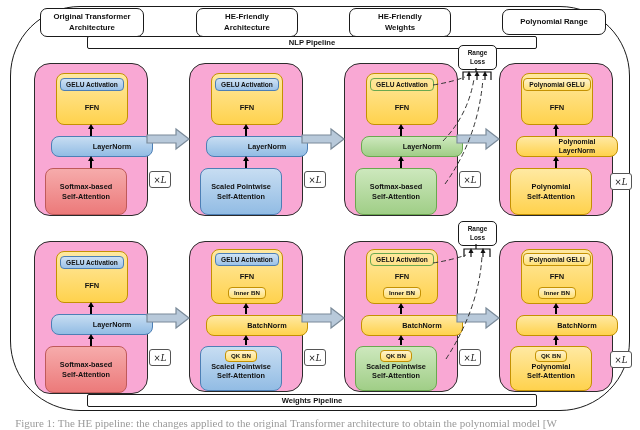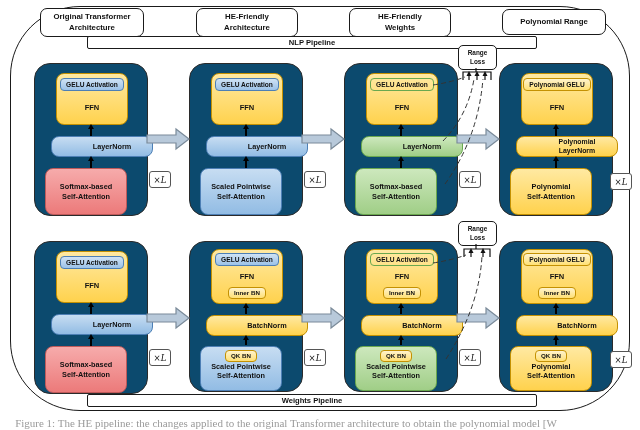--- a/index.html
+++ b/index.html
@@ -9,21 +9,21 @@
   
   .frame{left:10px;top:6px;width:618px;height:403px;border:1.4px solid #1a1a1a;border-radius:70px;}
   
   .hdr{background:#fff;border:1.3px solid #1a1a1a;border-radius:7px;display:flex;align-items:center;
        justify-content:center;text-align:center;font-weight:bold;font-size:7.8px;line-height:1.35;
        white-space:pre-line;}
   
   .bar{background:#fff;border:1.1px solid #1a1a1a;border-radius:2px;display:flex;align-items:center;
        justify-content:center;font-weight:bold;font-size:7.6px;}
   
-  .stage{position:absolute;width:112px;height:151px;background:#0c4a6e;border:1.3px solid #2b2b2b;border-radius:16px;}
+  .stage{position:absolute;width:112px;height:151px;background:#f9a8d4;border:1.3px solid #2b2b2b;border-radius:16px;}
   .stage.v{height:149px;}
   .comp{position:absolute;border:1px solid #888;border-radius:8px;display:flex;flex-direction:column;
         align-items:center;justify-content:center;text-align:center;font-weight:bold;font-size:7.3px;
         line-height:1.25;white-space:pre-line;}
   .ffn{left:21px;top:9px;width:70px;height:50px;justify-content:flex-start;}
   .v .ffn{top:7px;height:53px;}
   .ffn-label{flex:1;display:flex;align-items:center;font-size:7.5px;font-weight:bold;}
   .pill{border:1px solid #888;border-radius:4px;font-weight:bold;font-size:6.6px;padding:1.5px 5px;
         margin-top:4px;white-space:nowrap;}
   .pill.small{font-size:6.2px;padding:1px 5px;margin:0 0 4px 0;}

